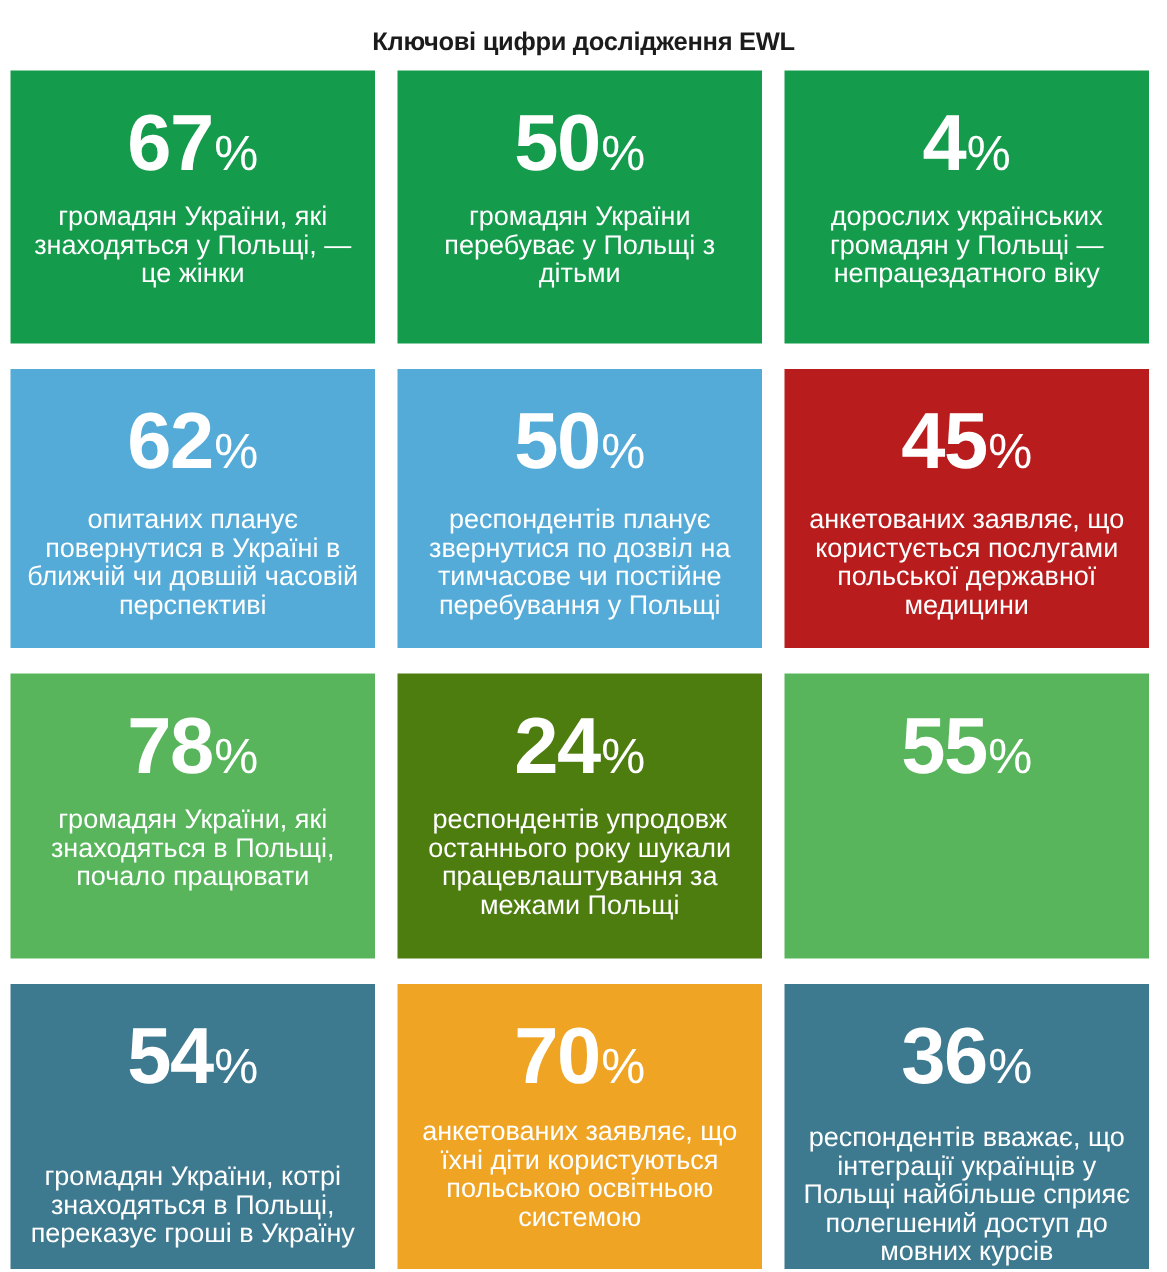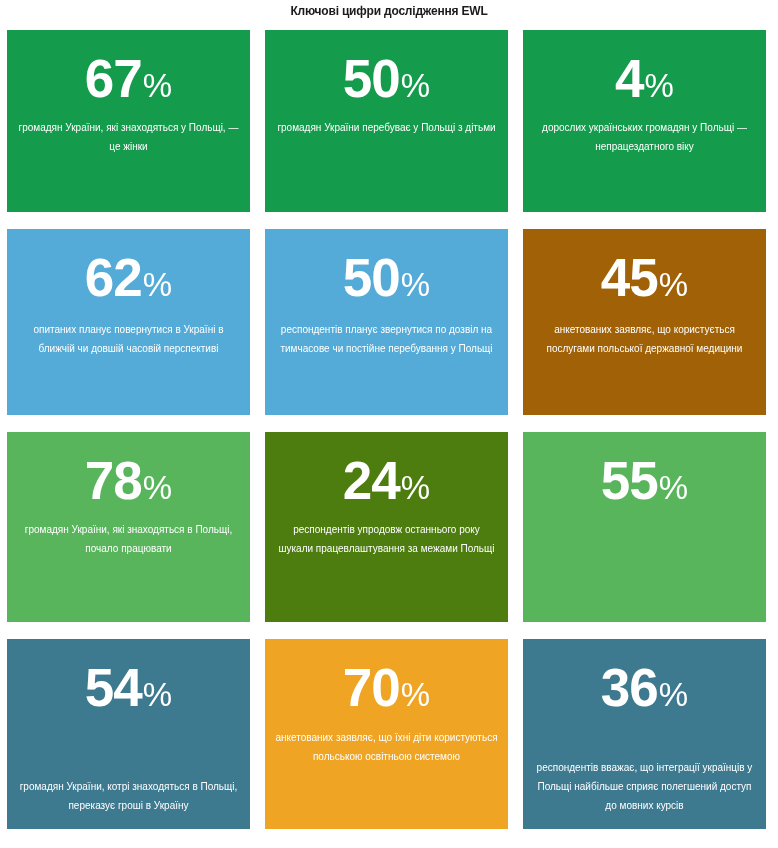--- a/index.html
+++ b/index.html
@@ -14,24 +14,25 @@
     overflow: hidden;
   }
   .infographic {
     position: relative;
     width: 778px;
     height: 848px;
     box-sizing: border-box;
   }
   .title {
     text-align: center;
-    font-size: 12px;
+    font-size: 17px;
     font-weight: bold;
     color: #1b1b1b;
     letter-spacing: -0.2px;
+    padding-top: 17px;
     padding-bottom: 0;
     line-height: 22px;
     font-stretch: condensed;
     font-family: "Liberation Sans Narrow", "Liberation Sans", sans-serif;
   }
   .grid {
     display: grid;
     grid-template-columns: repeat(3, 243px);
     grid-template-rows: 182px 186px 190px 190px;
     column-gap: 15px;
@@ -66,21 +67,21 @@
     font-stretch: condensed;
   }
   .stat .pct {
     font-size: 33px;
     font-weight: normal;
     margin-left: 1px;
     font-family: "Liberation Sans", sans-serif;
   }
   .desc {
     color: #ffffff;
-    font-size: 10px;
+    font-size: 18px;
     line-height: 19px;
     text-align: center;
     max-width: 225px;
     font-family: "Liberation Sans", sans-serif;
   }
   
   .card.r1 { background: #159B4C; }
   
   .card.r2 { background: #55ABD8; }
   
@@ -136,21 +137,21 @@
     </div>
 
     <div class="card r2" style="background: rgb(85, 171, 216);">
       <div class="stat">
         <span class="num">50</span>
         <span class="pct">%</span>
       </div>
       <div class="desc">респондентів планує звернутися по дозвіл на тимчасове чи постійне перебування у Польщі</div>
     </div>
 
-    <div class="card r2" style="background: #a16207;">
+    <div class="card r2" style="background: #b91c1c;">
       <div class="stat">
         <span class="num">45</span>
         <span class="pct">%</span>
       </div>
       <div class="desc">анкетованих заявляє, що користується послугами польської державної медицини</div>
     </div>
 
     <div class="card r3" style="background: rgb(88, 181, 92);">
       <div class="stat">
         <span class="num">78</span>

